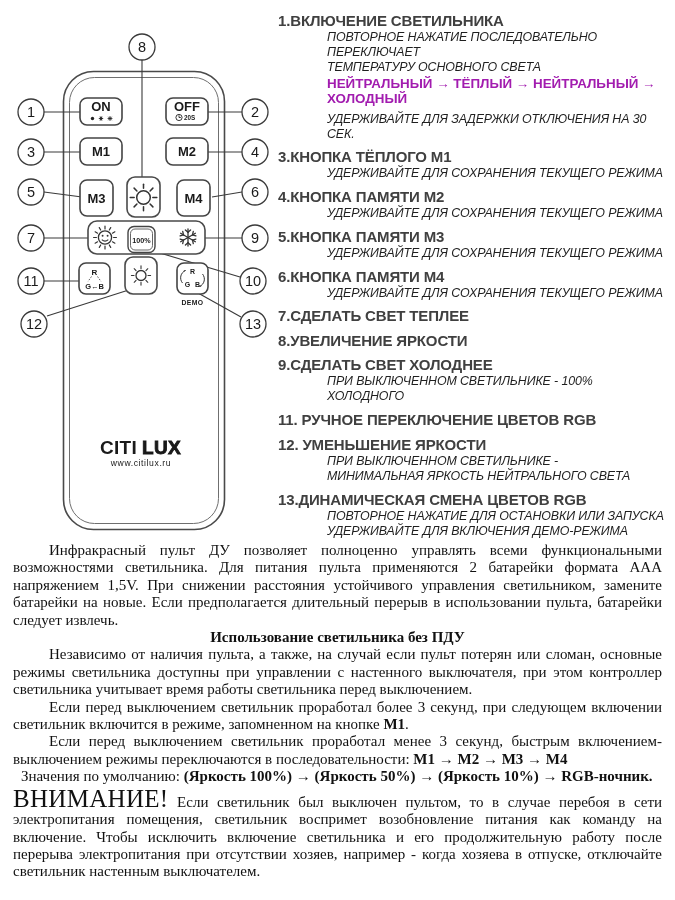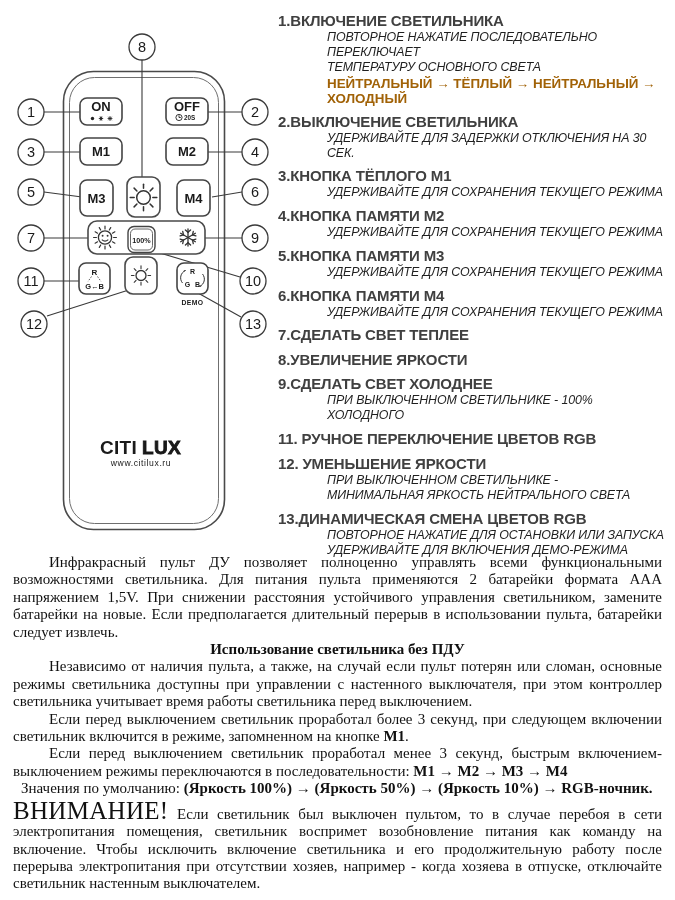--- a/index.html
+++ b/index.html
@@ -11,24 +11,24 @@
   .remote-svg{position:absolute;left:0;top:0;}
   svg text{font-family:"Liberation Sans",sans-serif;fill:#1a1a1a;}
 
   
   .instructions{position:absolute;left:278px;top:11px;width:392px;color:#0d0d0d;}
   .ins-item{margin-bottom:5.5px;}
   .ins-title{font-size:15px;font-weight:700;line-height:19px;letter-spacing:-0.15px;color:#404040;}
   .ins-lines{margin-left:17px;}
   .ins-line{line-height:15.2px;margin-left:32px;}
   .ins-line[data-style="italic"]{font-style:italic;font-size:12.4px;color:#1f1f1f;letter-spacing:-0.1px;}
-  .ins-line[data-style="bold"]{font-weight:700;font-size:13.4px;color:#a16207;}
+  .ins-line[data-style="bold"]{font-weight:700;font-size:13.4px;color:#a21caf;}
 
   
-  .manual{position:absolute;left:13px;top:554px;width:649px;
+  .manual{position:absolute;left:13px;top:542px;width:649px;
           font-family:"Liberation Serif",serif;font-size:15px;color:#111;}
   .manual p{margin:0;line-height:17.4px;text-align:justify;}
   .manual p.p-first,.manual p.p-just{text-indent:36px;}
   .manual p.p-center{text-align:center;font-weight:700;text-indent:0;}
   .manual p.p-small{text-indent:8px;text-align:left;}
   .manual p.p-att{text-indent:0;}
   .manual span[data-style="b"]{font-weight:700;}
   .manual span[data-style="att"]{font-weight:400;font-size:25px;line-height:1;letter-spacing:0.3px;}
 </style>
 </head>
@@ -279,21 +279,20 @@
 
             <div class="ins-line" data-style="italic">ПОВТОРНОЕ НАЖАТИЕ ПОСЛЕДОВАТЕЛЬНО ПЕРЕКЛЮЧАЕТ</div>
 
             <div class="ins-line" data-style="italic">ТЕМПЕРАТУРУ ОСНОВНОГО СВЕТА</div>
 
             <div class="ins-line" data-style="bold">НЕЙТРАЛЬНЫЙ → ТЁПЛЫЙ → НЕЙТРАЛЬНЫЙ → ХОЛОДНЫЙ</div>
           </div>
       </div>
 
       <div class="ins-item">
-        <div class="ins-title"><span>2.</span><span>ВЫКЛЮЧЕНИЕ СВЕТИЛЬНИКА</span></div>
         <div class="ins-lines">
 
             <div class="ins-line" data-style="italic">УДЕРЖИВАЙТЕ ДЛЯ ЗАДЕРЖКИ ОТКЛЮЧЕНИЯ НА 30 СЕК.</div>
           </div>
       </div>
 
       <div class="ins-item">
         <div class="ins-title"><span>3.</span><span>КНОПКА ТЁПЛОГО М1</span></div>
         <div class="ins-lines">
 

